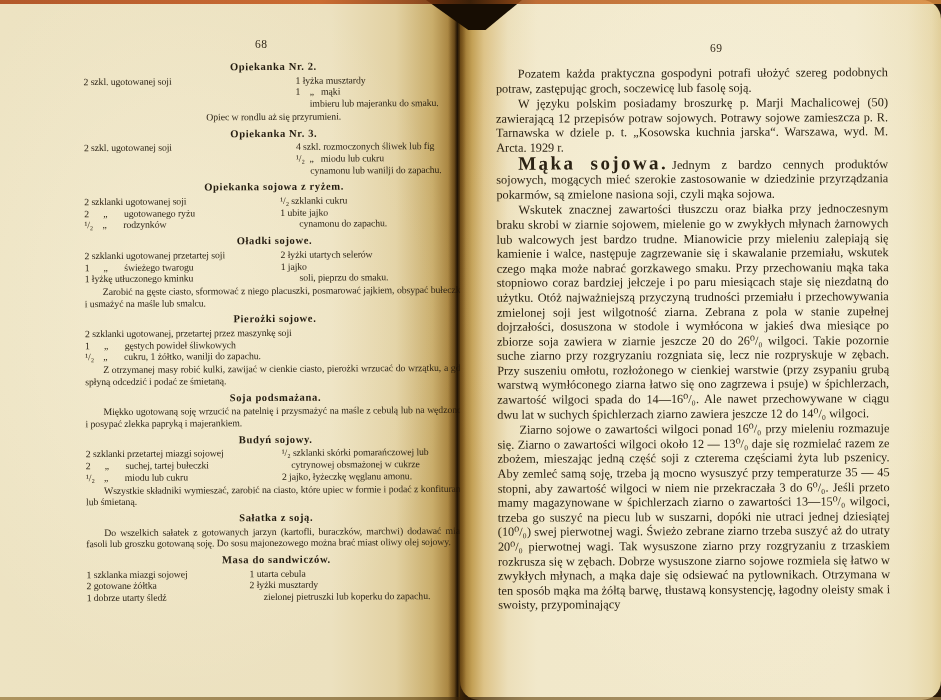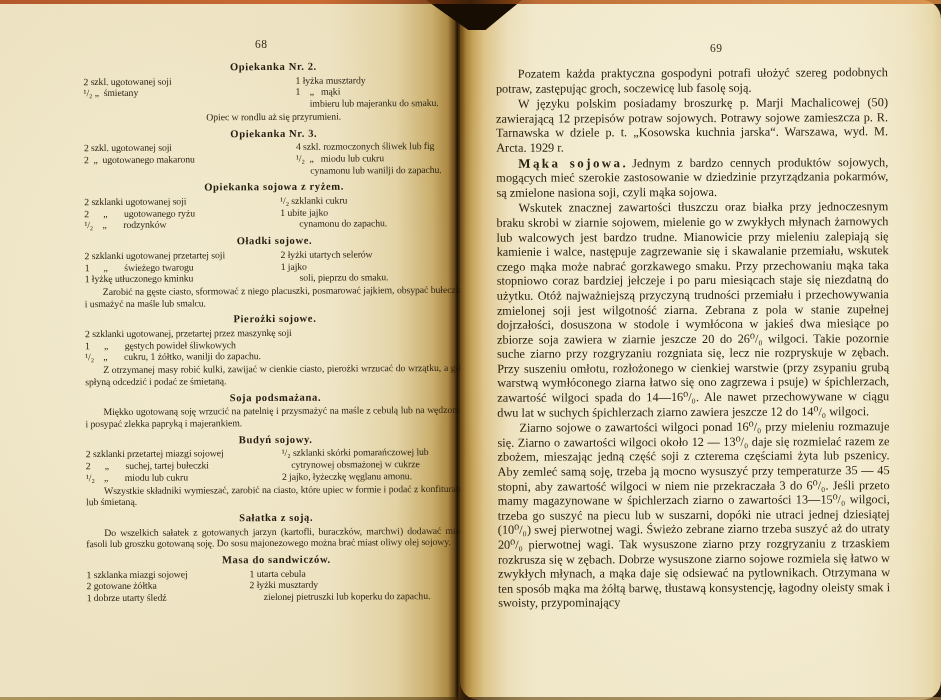--- a/index.html
+++ b/index.html
@@ -64,54 +64,52 @@
   .rpara{margin:1px 0 0;text-align:justify;text-indent:18px;}
   p{margin:0;}
   
   .content-right{
     position:absolute;left:37px;top:66px;width:392px;
     font-size:12.3px;line-height:14.6px;
     transform:rotate(-0.25deg);
     text-align:justify;color:#2b2213;
   }
   .content-right p{text-indent:22px;margin:0 0 1px;}
-  .lead{font-weight:bold;letter-spacing:2.4px;font-size:13px;margin-right:4px;}
+  .lead{font-weight:bold;letter-spacing:2.4px;font-size:19px;margin-right:4px;}
 </style>
 </head>
 <body>
 
 <div class="scene">
 
   <div class="page page-left">
     <div class="pageno pageno-left">68</div>
 
     <div class="content-left">
 
       <section>
         <h3 class="rtitle">Opiekanka Nr. 2.</h3>
         <div class="cols g-wide">
           <div>
             <div class="iline">2 szkl. ugotowanej soji</div>
-            <div class="iline">¹/₂ „  śmietany</div>
           </div>
           <div>
             <div class="iline">1 łyżka musztardy</div>
             <div class="iline">1    „   mąki</div>
             <div class="iline">      imbieru lub majeranku do smaku.</div>
           </div>
         </div>
         <p class="center-note">Opiec w rondlu aż się przyrumieni.</p>
       </section>
 
       <section>
         <h3 class="rtitle">Opiekanka Nr. 3.</h3>
         <div class="cols g-wide">
           <div>
             <div class="iline">2 szkl. ugotowanej soji</div>
-            <div class="iline">2  „  ugotowanego makaronu</div>
           </div>
           <div>
             <div class="iline">4 szkl. rozmoczonych śliwek lub fig</div>
             <div class="iline">¹/₂  „   miodu lub cukru</div>
             <div class="iline">      cynamonu lub wanilji do zapachu.</div>
           </div>
         </div>
       </section>
 
       <section>

